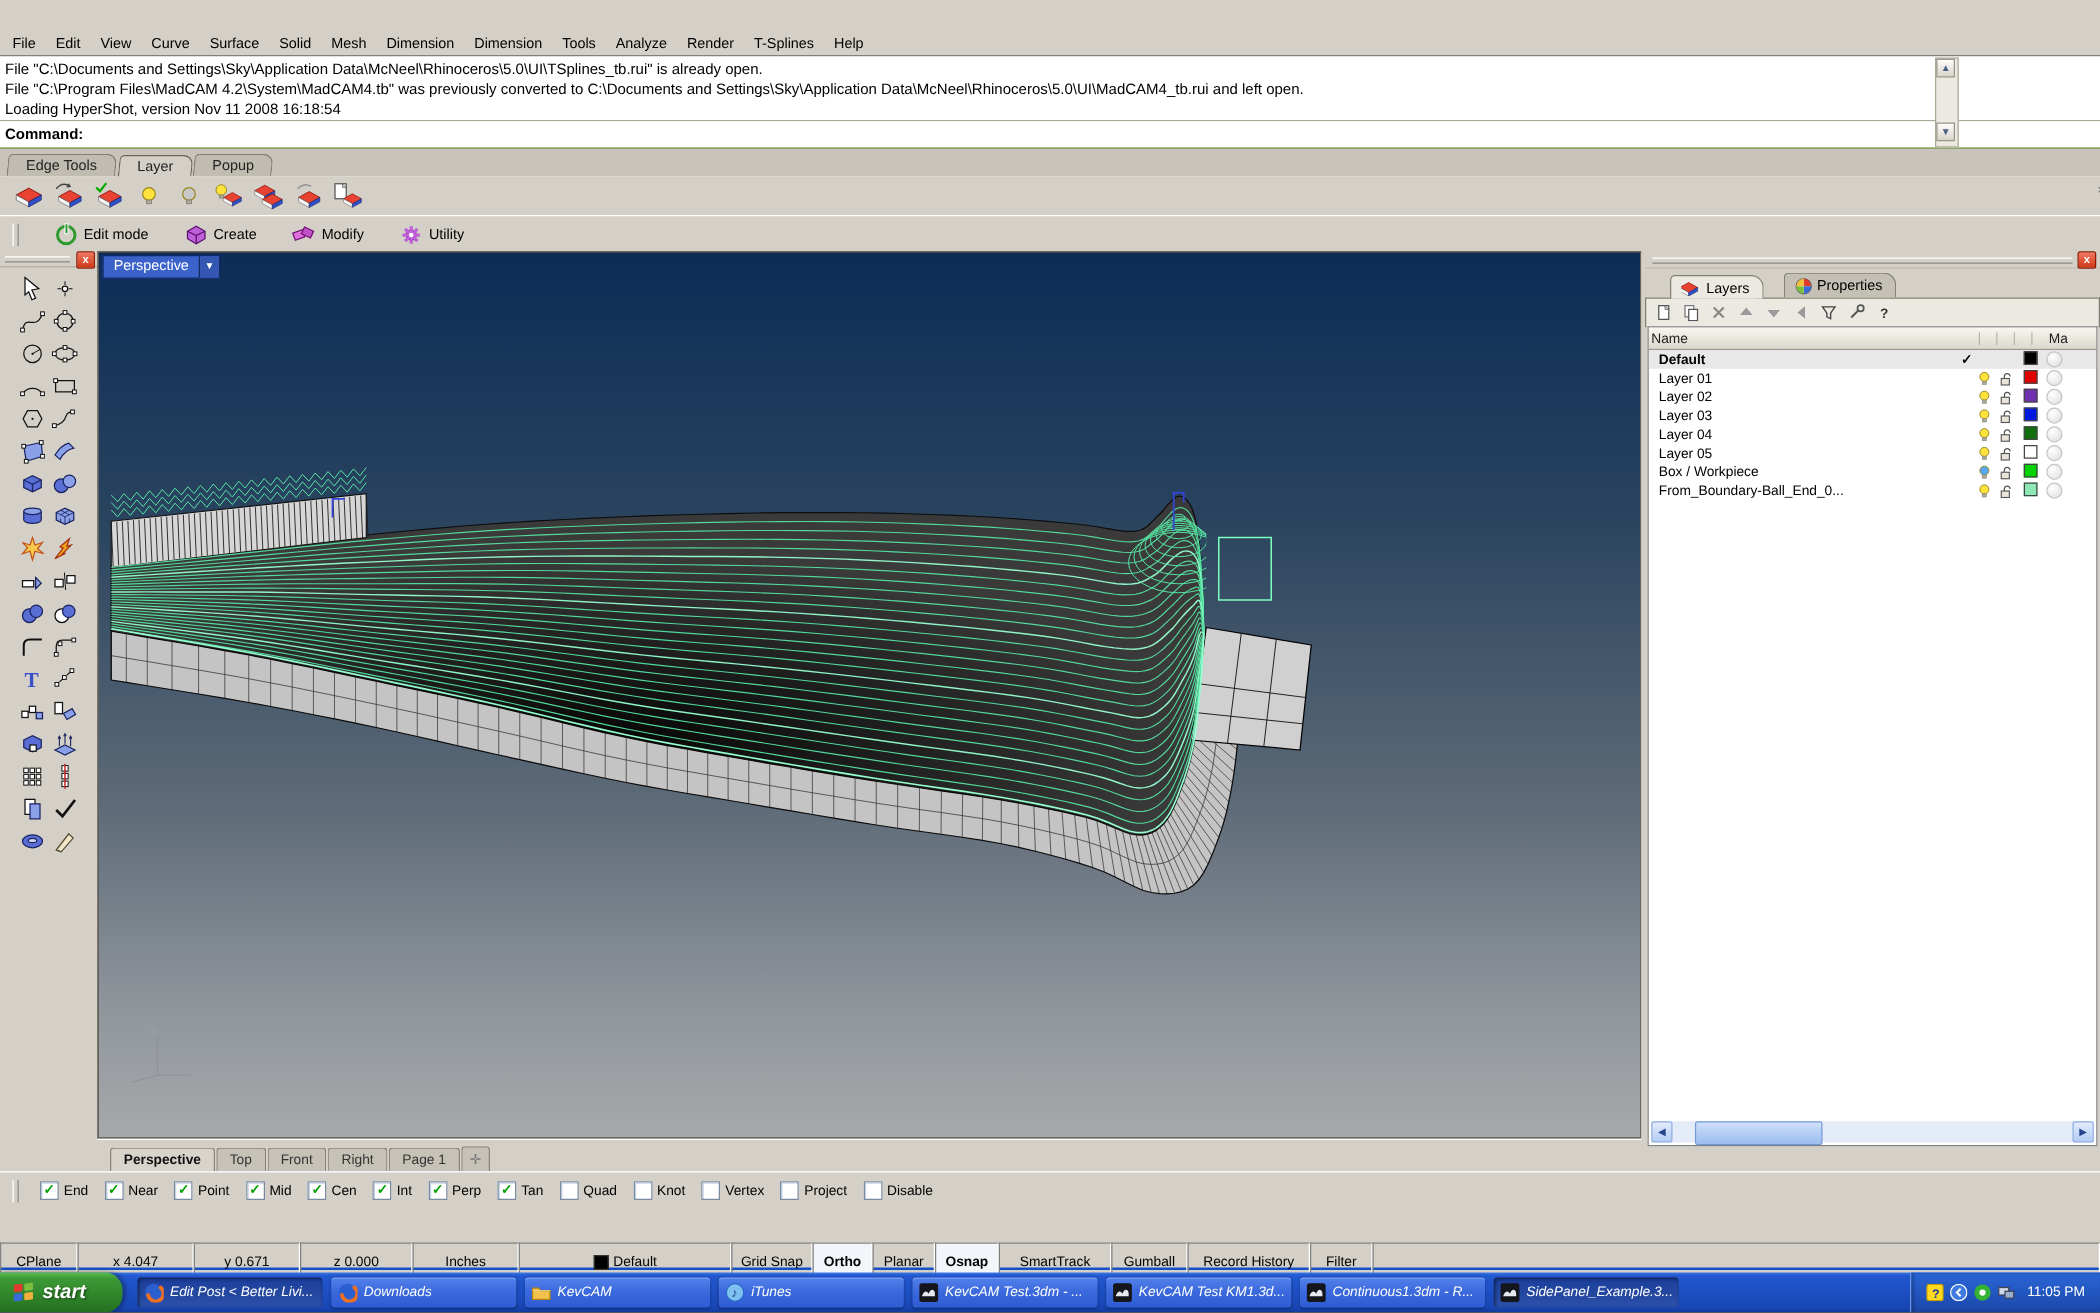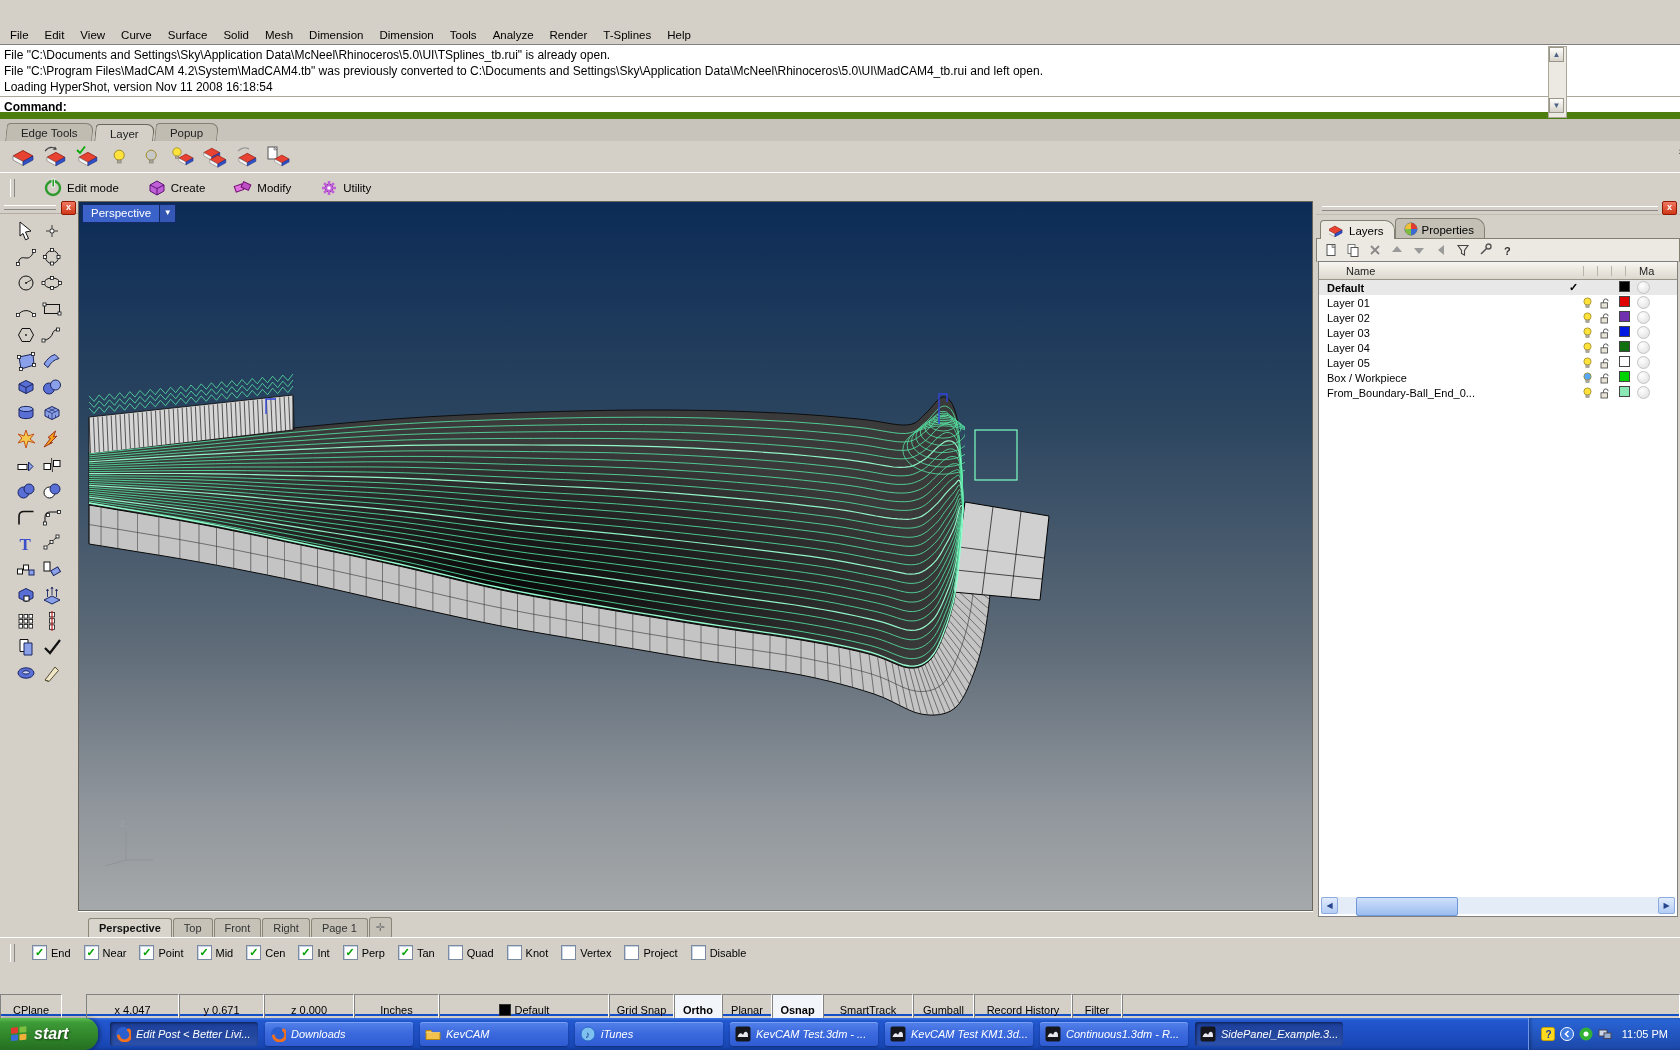--- a/index.html
+++ b/index.html
@@ -13,21 +13,21 @@
   #titlebar .ticon{width:17px;height:17px;margin:0 5px 0 4px;}
   #titletext{color:#fff;font-weight:bold;font-size:12.5px;text-shadow:1px 1px 1px rgba(0,0,0,.55);flex:1;white-space:nowrap;overflow:hidden;}
   .winbtn{width:22px;height:20px;margin-right:2px;border-radius:3px;color:#fff;font-size:11px;line-height:19px;text-align:center;
     background:linear-gradient(180deg,#6ea5f4,#3a73d8 50%,#2a5cc0);border:1px solid #fff;box-shadow:inset 0 0 1px #1a3c88;}
   .winbtn.close{background:linear-gradient(180deg,#f0a088,#d85030 50%,#c03818);}
   
   #menubar{left:0;top:25px;width:1680px;height:19px;display:flex;align-items:center;background:#d4d0c8;border-bottom:1px solid #aca899;padding-left:2px;}
   .menu-item{padding:2px 8px;font-size:11.5px;}
   
   #cmdhist{left:0;top:44px;width:1680px;height:53px;background:#fff;border-top:1px solid #808080;border-bottom:1px solid #aca899;padding:2px 0 0 4px;box-sizing:border-box;font-size:12px;line-height:16px;white-space:nowrap;overflow:hidden;}
-  #cmdline{left:0;top:97px;width:1680px;height:22px;background:#fff;border-bottom:7px solid #4d7c0f;font-size:12px;font-weight:bold;padding:3px 0 0 4px;box-sizing:border-box;}
+  #cmdline{left:0;top:97px;width:1680px;height:22px;background:#fff;border-bottom:1px solid #4d7c0f;font-size:12px;font-weight:bold;padding:3px 0 0 4px;box-sizing:border-box;}
   #cmdscroll{left:1548px;top:46px;width:17px;height:70px;background:#ece9e2;border:1px solid #aca899;}
   .scrbtn{width:15px;height:15px;background:linear-gradient(180deg,#fdfdfb,#d8d4cb);border:1px solid #9a968a;text-align:center;line-height:13px;font-size:8px;color:#4d6185;box-sizing:border-box;}
   
   #tabrow{left:0;top:119px;width:1680px;height:22px;background:#c8c4bc;display:flex;align-items:flex-end;padding-left:6px;border-bottom:1px solid #fff;}
   .ttab{padding:3px 14px 2px 14px;margin-right:2px;background:#c0bcb2;border:1px solid #848074;border-bottom:none;border-radius:4px 8px 0 0;font-size:11.5px;color:#222;transform:skewX(-6deg);}
   .ttab>span{display:inline-block;transform:skewX(6deg);}
   .ttab.active{background:#d4d0c8;font-weight:normal;position:relative;top:1px;border-color:#6a665c;}
   
   #pietoolbar{left:0;top:141px;width:1680px;height:31px;background:#d4d0c8;display:flex;align-items:center;gap:3px;padding-left:8px;border-bottom:1px solid #b8b4ac;}
   .pbtn{width:27px;height:25px;display:flex;align-items:center;justify-content:center;border:1px solid transparent;}
@@ -50,27 +50,27 @@
   #vptabs{left:78px;top:911px;width:1235px;height:26px;background:#d4d0c8;border-top:1px solid #fff;display:flex;align-items:flex-end;padding-left:10px;box-sizing:border-box;}
   .vtab{padding:3px 10px 3px 10px;margin-right:1px;font-size:11px;color:#333;background:#c6c2b8;border:1px solid #8a8678;border-bottom:none;border-radius:3px 3px 0 0;}
   .vtab.active{background:#d8d4cc;font-weight:bold;color:#111;}
   .vtab.plus{color:#777;padding:3px 6px;}
   #paneldiv{left:1313px;top:201px;width:3px;height:736px;background:#d4d0c8;}
   
   #rightpanel{left:1316px;top:201px;width:364px;height:736px;background:#d4d0c8;}
   #rp-head{height:13px;position:relative;border-bottom:1px solid #c0bcb2;}
   #rp-head .bar{position:absolute;left:6px;top:5px;right:22px;height:3px;border-top:1px solid #fff;border-bottom:1px solid #888;}
   #rp-tabs{display:flex;align-items:flex-end;height:23px;padding-left:4px;}
-  .rtab{display:flex;align-items:flex-end;gap:4px;padding:3px 10px 2px 8px;background:#c4c0b6;border:1px solid #828072;border-bottom:none;border-radius:4px 10px 0 0;font-size:11.5px;}
+  .rtab{display:flex;align-items:center;gap:4px;padding:3px 10px 2px 8px;background:#c4c0b6;border:1px solid #828072;border-bottom:none;border-radius:4px 10px 0 0;font-size:11.5px;margin-left:16px;}
   .rtab.active{background:#ece9e2;position:relative;top:1px;}
   #rp-toolbar{height:22px;background:#ece9e2;border:1px solid #828072;border-bottom:1px solid #b4b0a6;display:flex;align-items:center;gap:6px;padding-left:6px;}
   .rpicon{width:16px;height:16px;display:flex;align-items:center;justify-content:center;color:#5a5a5a;font-size:10px;}
   #rp-body{position:absolute;left:2px;right:2px;top:60px;bottom:20px;background:#fff;border:1px solid #808080;overflow:hidden;}
   #rp-cols{height:17px;background:linear-gradient(180deg,#f8f6f0,#dcd8ce);border-bottom:1px solid #9a968c;display:flex;align-items:center;font-size:11px;color:#222;}
-  #rp-cols .nm{padding-left:12px;flex:1;margin-left:15px;}
+  #rp-cols .nm{padding-left:2px;flex:1;}
   #rp-cols .sep{width:1px;height:10px;background:#b8b4aa;margin-right:13px;}
   #rp-cols .ma{width:38px;}
   .lrow{height:15px;display:flex;align-items:center;font-size:11px;}
   .lrow .nm{flex:1;padding-left:8px;white-space:nowrap;overflow:hidden;}
   .lrow.current{background:#e8e8e8;}
   .ccell{width:17px;text-align:center;}
   .swatch{width:9px;height:9px;border:1px solid #444;}
   .msphere{width:11px;height:11px;border-radius:50%;background:radial-gradient(circle at 35% 30%,#fff,#ddd);border:1px solid #c4c4c4;}
   #rp-scroll{position:absolute;left:2px;right:2px;bottom:2px;height:17px;background:#e4ecf8;display:flex;}
   .xpbtn{width:17px;height:17px;background:linear-gradient(180deg,#e2ecfc,#b4ccf4);border:1px solid #8cacE0;border-radius:2px;color:#27458e;font-size:8px;text-align:center;line-height:15px;box-sizing:border-box;}
@@ -1069,21 +1069,21 @@
       <span class="oitem">
         <span class="cb"></span>
         <span>Disable</span>
       </span>
     </div>
   <div id="gapzone" class="abs"></div>
   <div id="statusbar" class="abs">
       <span class="scell" style="width: 62px;">
         <span>CPlane</span>
       </span>
-      <span class="scell" style="width: 93px; margin-left: 24px;">
+      <span class="scell" style="width: 93px;">
         <span>x 4.047</span>
       </span>
       <span class="scell" style="width: 85px;">
         <span>y 0.671</span>
       </span>
       <span class="scell" style="width: 90px;">
         <span>z 0.000</span>
       </span>
       <span class="scell" style="width: 85px;">
         <span>Inches</span>

